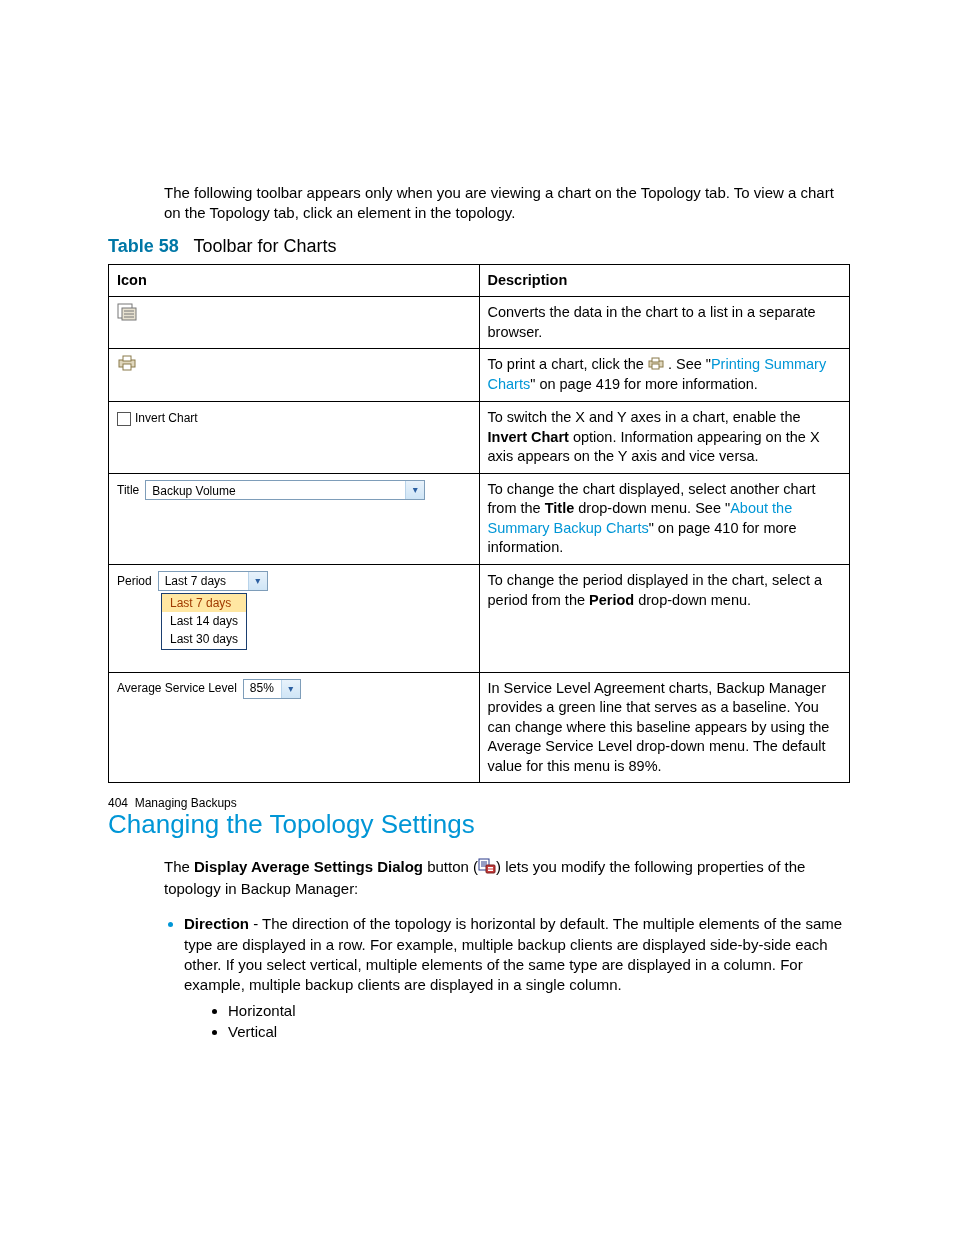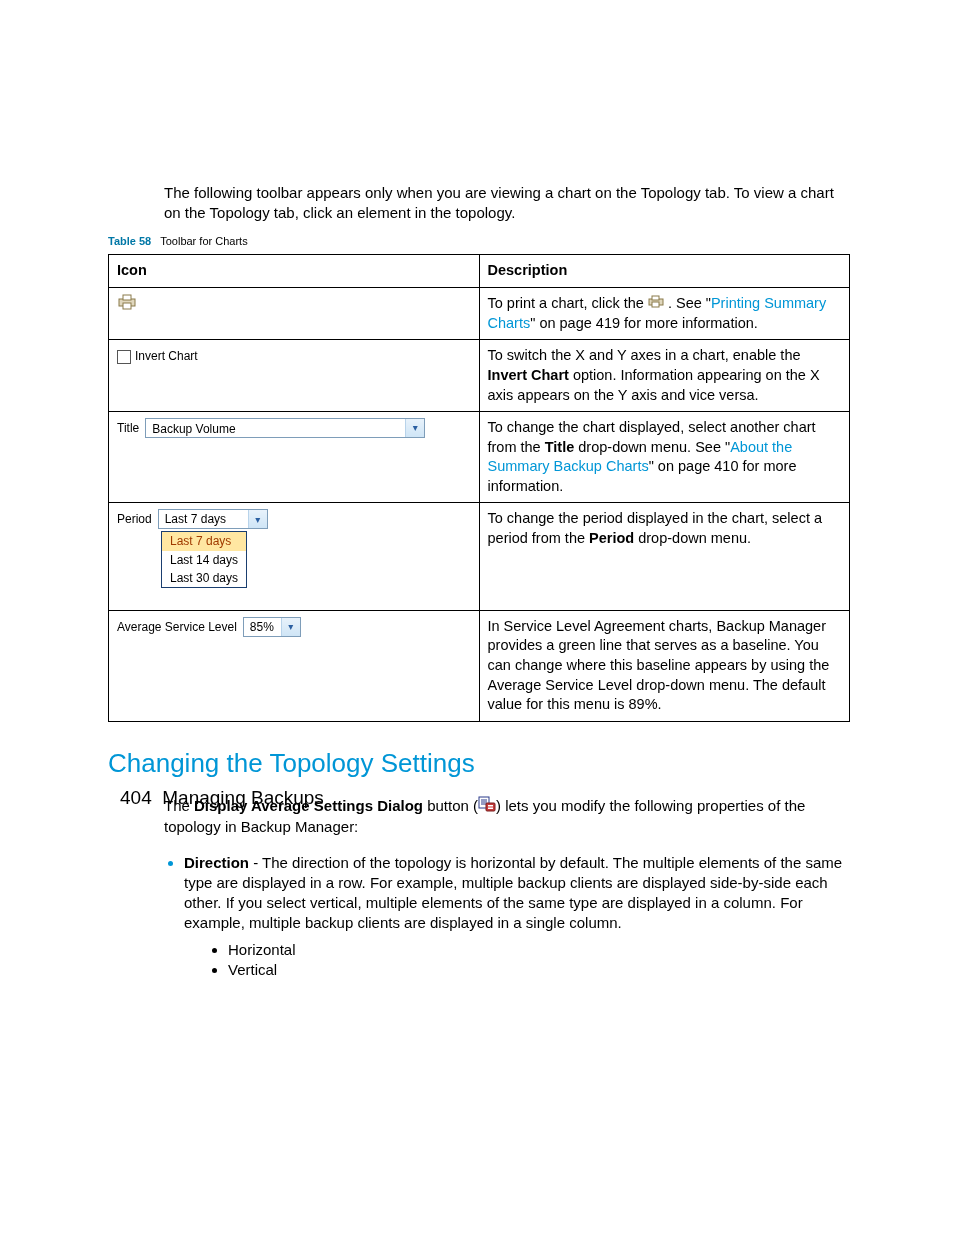--- a/index.html
+++ b/index.html
@@ -21,21 +21,21 @@
     box-sizing: border-box;
     padding: 168px 104px 4px 108px;
   }
   .intro {
     margin-left: 56px;
     margin-bottom: 10px;
   }
   .table-caption {
     margin-top: 6px;
     margin-bottom: 6px;
-    font-size: 11px;
+    font-size: 18px;
   }
   .table-caption .tn {
     color: #0077a6;
     font-weight: bold;
   }
   table.toolbar {
     border-collapse: collapse;
     width: 100%;
     table-layout: fixed;
   }
@@ -105,23 +105,23 @@
     margin: 24px 0 14px 0;
   }
   .body-indent { margin-left: 56px; }
   ul.bullets { margin: 8px 0 0 0; padding-left: 20px; }
   ul.bullets > li { margin-bottom: 6px; }
   ul.bullets > li::marker { color:#0096d6; }
   ul.sub { margin: 6px 0 0 24px; padding-left: 20px; list-style: disc; }
   ul.sub > li::marker { color:#000; }
   .footer {
     position: absolute;
-    left: 120px;
+    left: 108px;
     bottom: 118px;
-    font-size: 19px;
+    font-size: 12px;
   }
 </style>
 </head>
 <body>
 
 <div class="page">
 
   <p class="intro">The following toolbar appears only when you are viewing a chart on the Topology tab. To view a chart on the Topology tab, click an element in the topology.</p>
 
   <p class="table-caption">
@@ -135,20 +135,34 @@
         <col class="c2">
       </colgroup>
     <thead>
       <tr>
         <th>Icon</th>
         <th>Description</th>
       </tr>
     </thead>
     <tbody>
 
+      <tr>
+        <td>
+          <span class="svg-icon">
+            <svg width="20" height="18">
+              <rect x="1" y="1" width="14" height="14" fill="#fff" stroke="#777"></rect>
+              <rect x="5" y="5" width="14" height="12" fill="#e7e1d0" stroke="#777"></rect>
+              <line x1="7" y1="8" x2="17" y2="8" stroke="#777"></line>
+              <line x1="7" y1="11" x2="17" y2="11" stroke="#777"></line>
+              <line x1="7" y1="14" x2="17" y2="14" stroke="#777"></line>
+            </svg>
+          </span>
+        </td>
+        <td>Converts the data in the chart to a list in a separate browser.</td>
+      </tr>
 
       <tr>
         <td>
           <span class="svg-icon">
             <svg width="20" height="16">
               <rect x="2" y="5" width="16" height="7" fill="#e0d7bd" stroke="#8a7a4a"></rect>
               <rect x="6" y="1" width="8" height="5" fill="#fff" stroke="#8a7a4a"></rect>
               <rect x="6" y="9" width="8" height="6" fill="#fff" stroke="#8a7a4a"></rect>
             </svg>
           </span>

